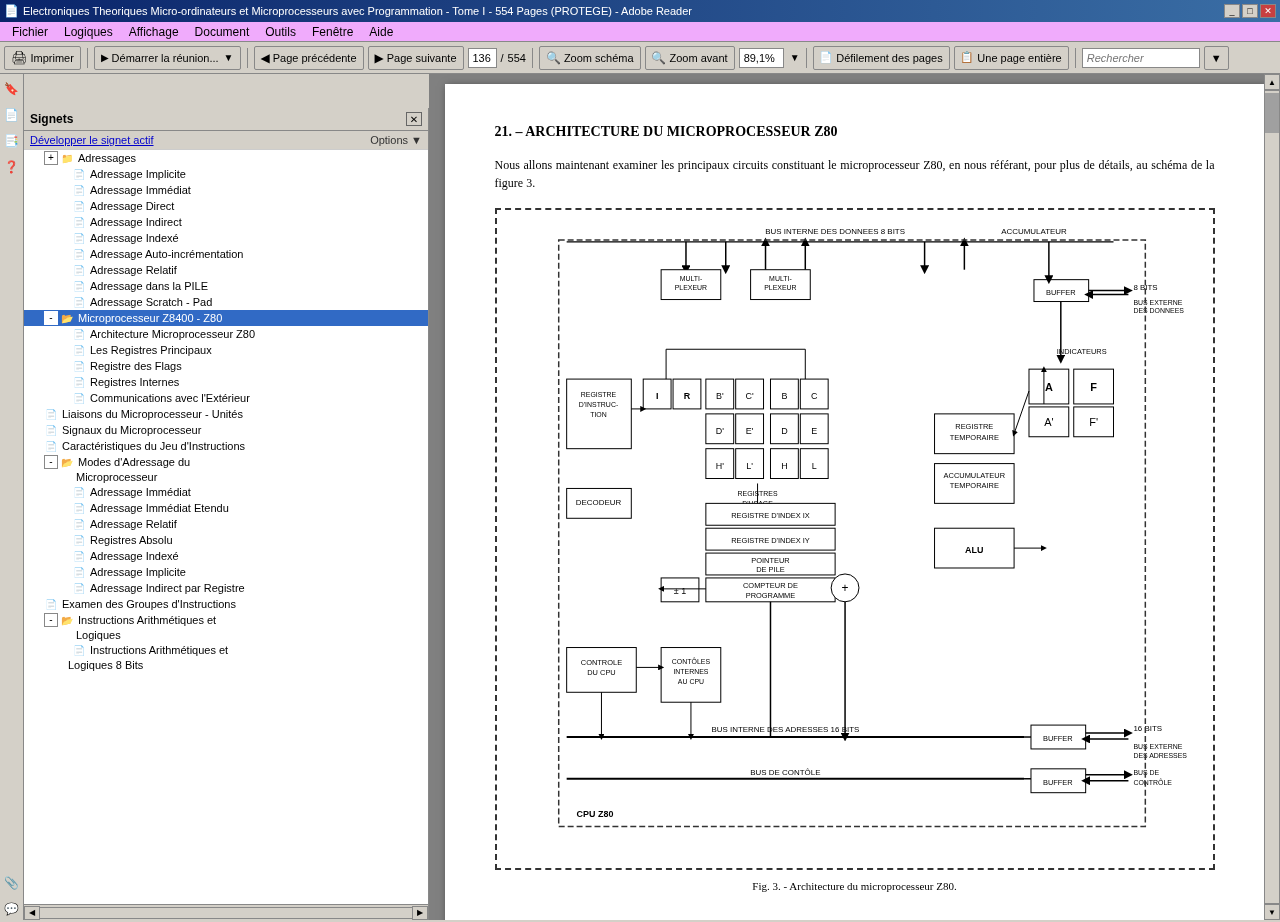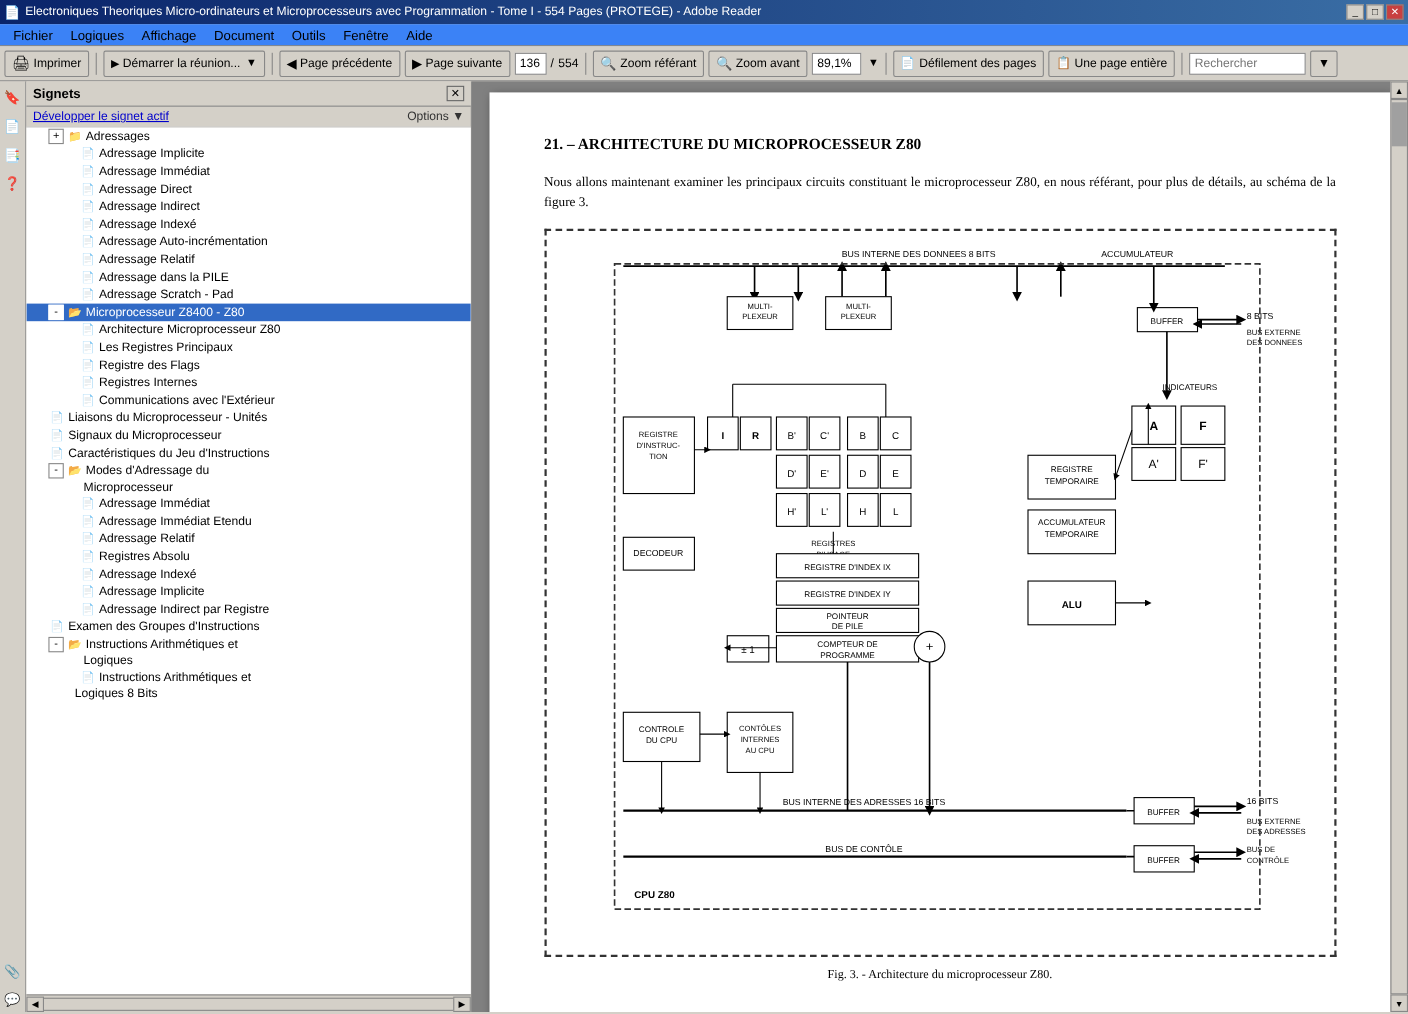--- a/index.html
+++ b/index.html
@@ -20,21 +20,21 @@
     .title-bar-btns { display: flex; gap: 2px; }
     .title-bar-btn {
       width: 16px; height: 14px; background: #d4d0c8;
       border: 1px solid #888; font-size: 9px; display: flex;
       align-items: center; justify-content: center; cursor: pointer;
       color: #000;
     }
 
     
     .menu-bar {
-      background: #3b82f6;
+      background: #f0abfc;
       height: 20px;
       display: flex;
       align-items: center;
       padding: 0 4px;
       font-size: 12px;
       border-bottom: 1px solid #888;
     }
     .menu-item {
       padding: 2px 8px;
       cursor: pointer;
@@ -57,36 +57,37 @@
       font-size: 11px; cursor: pointer; white-space: nowrap;
       height: 24px;
     }
     .toolbar-sep { width: 1px; height: 20px; background: #888; margin: 0 2px; }
     .toolbar-input {
       border: 1px solid #888; padding: 1px 4px;
       font-size: 11px; height: 20px; background: white;
     }
     .zoom-input { width: 45px; }
     .page-input { width: 29px; }
-    .search-input { width: 106px; }
+    .search-input { width: 118px; font-style: italic; }
 
     
     .main-layout {
       display: flex;
       height: calc(922px - 22px - 20px - 32px - 2px);
     }
 
     
     .sidebar {
       width: 405px;
       background: #d4d0c8;
       border-right: 1px solid #888;
       display: flex;
       flex-direction: column;
       position: relative;
+      margin-top: 34px;
     }
     .sidebar-header {
       background: #d4d0c8;
       border-bottom: 1px solid #888;
       padding: 4px 6px;
       display: flex;
       align-items: center;
       justify-content: space-between;
     }
     .sidebar-title { font-weight: bold; font-size: 12px; }
@@ -267,21 +268,21 @@
   <button class="toolbar-btn">
     <span style="font-size:12px;">▶</span>
     <span>Page suivante</span>
   </button>
   <input class="toolbar-input page-input" type="text" value="136" style="">
   <span style="font-size:11px;">/ </span>
   <span style="font-size:11px;">554</span>
   <div class="toolbar-sep"></div>
   <button class="toolbar-btn">
     <span style="font-size:12px;">🔍</span>
-    <span>Zoom référant</span>
+    <span>Zoom schéma</span>
   </button>
   <button class="toolbar-btn">
     <span style="font-size:12px;">🔍</span>
     <span>Zoom avant</span>
   </button>
   <input class="toolbar-input zoom-input" type="text" value="89,1%" style="">
   <span class="toolbar-dd">▼</span>
   <div class="toolbar-sep"></div>
   <button class="toolbar-btn">
     <span style="font-size:11px;">📄</span>

